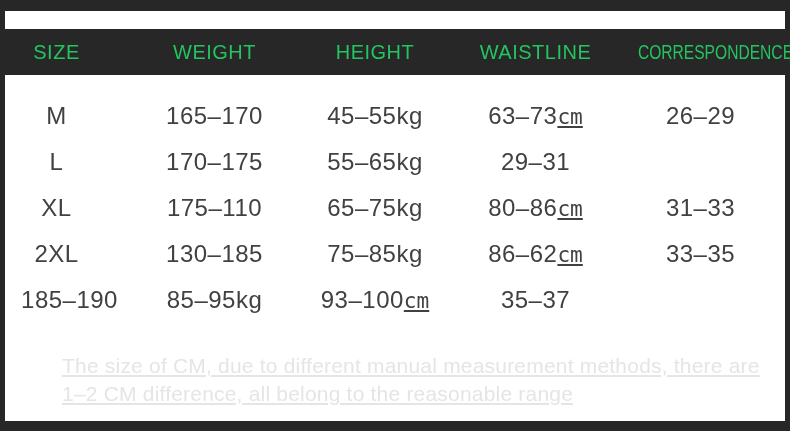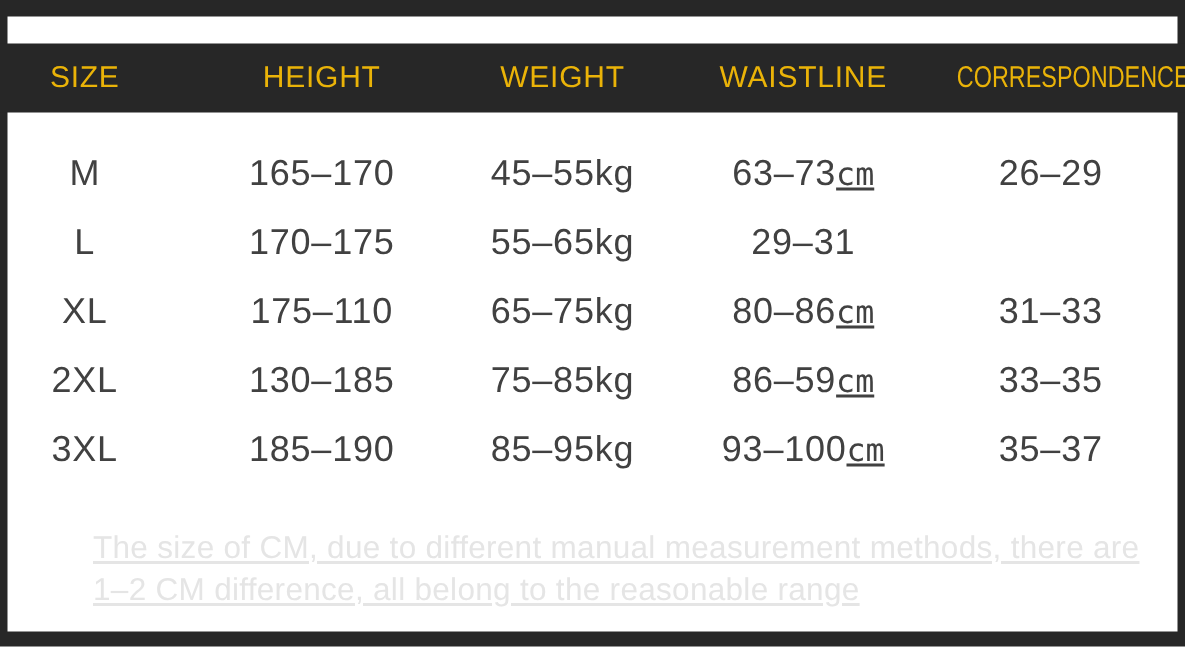--- a/index.html
+++ b/index.html
@@ -24,21 +24,21 @@
     left: 0;
     top: 29px;
     width: 790px;
     height: 46px;
     background: #272727;
     box-sizing: border-box;
     padding: 0 5px;
     display: grid;
     grid-template-columns: 129px 161px 160px 161px 169px;
     align-items: center;
-    color: #eab308;
+    color: #22c55e;
     font-size: 20px;
     letter-spacing: 0.5px;
   }
   .cell { text-align: center; }
   .col-size { padding-right: 26px; }
   .condensed {
     display: inline-block;
     transform: scaleX(0.78);
     transform-origin: center;
     letter-spacing: 0;
@@ -76,22 +76,22 @@
     text-decoration: underline;
   }
 </style>
 </head>
 <body>
 
 <div class="panel"></div>
 
 <div class="header-bar">
   <div class="cell col-size">SIZE</div>
+  <div class="cell">WEIGHT</div>
   <div class="cell">HEIGHT</div>
-  <div class="cell">WEIGHT</div>
   <div class="cell">WAISTLINE</div>
   <div class="cell"><span class="condensed">CORRESPONDENCE</span></div>
 </div>
 
 <div class="rows">
 
   <div class="trow">
     <div class="cell col-size">M</div>
     <div class="cell">165–170</div>
     <div class="cell">45–55kg</div>
@@ -111,26 +111,25 @@
     <div class="cell">175–110</div>
     <div class="cell">65–75kg</div>
     <div class="cell"><span>80–86</span><span class="unit">cm</span></div>
     <div class="cell">31–33</div>
   </div>
 
   <div class="trow">
     <div class="cell col-size">2XL</div>
     <div class="cell">130–185</div>
     <div class="cell">75–85kg</div>
-    <div class="cell"><span>86–59</span><span class="unit">cm</span></div>
+    <div class="cell"><span>86–62</span><span class="unit">cm</span></div>
     <div class="cell">33–35</div>
   </div>
 
   <div class="trow">
-    <div class="cell col-size">3XL</div>
     <div class="cell">185–190</div>
     <div class="cell">85–95kg</div>
     <div class="cell"><span>93–100</span><span class="unit">cm</span></div>
     <div class="cell">35–37</div>
   </div>
 
 </div>
 
 <div class="note">
   <div>The size of CM, due to different manual measurement methods, there are</div>

